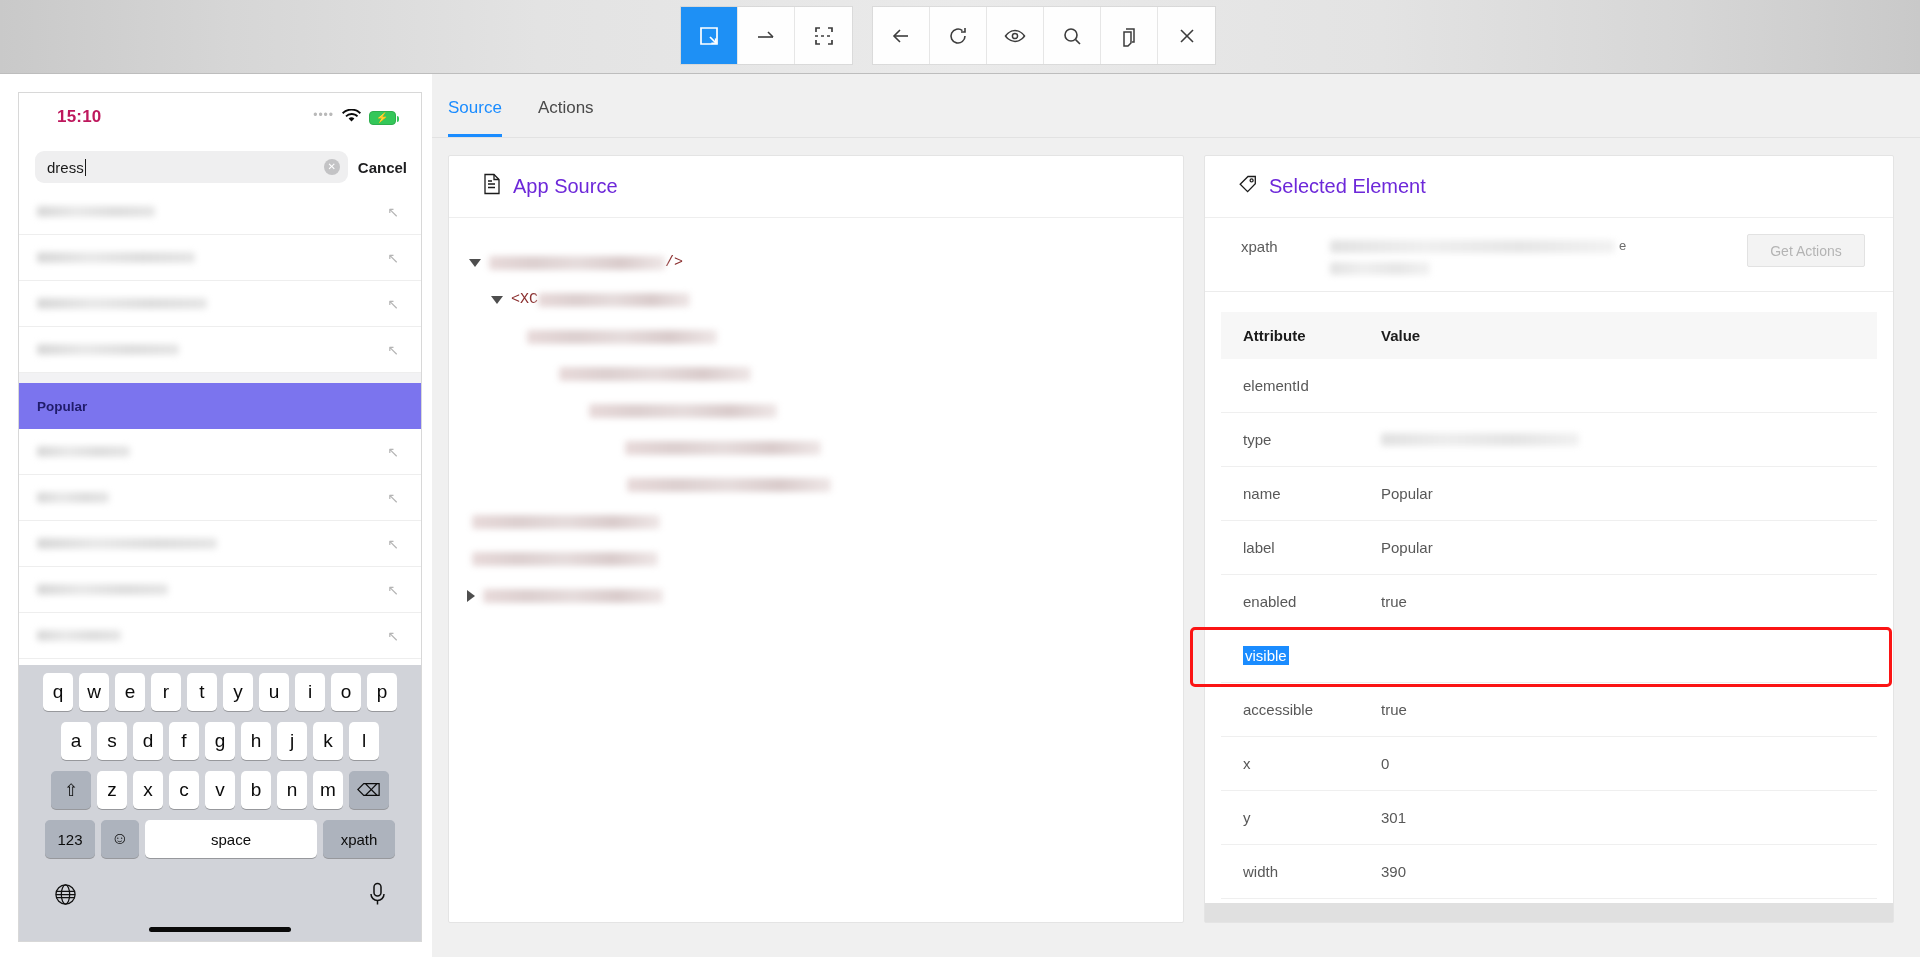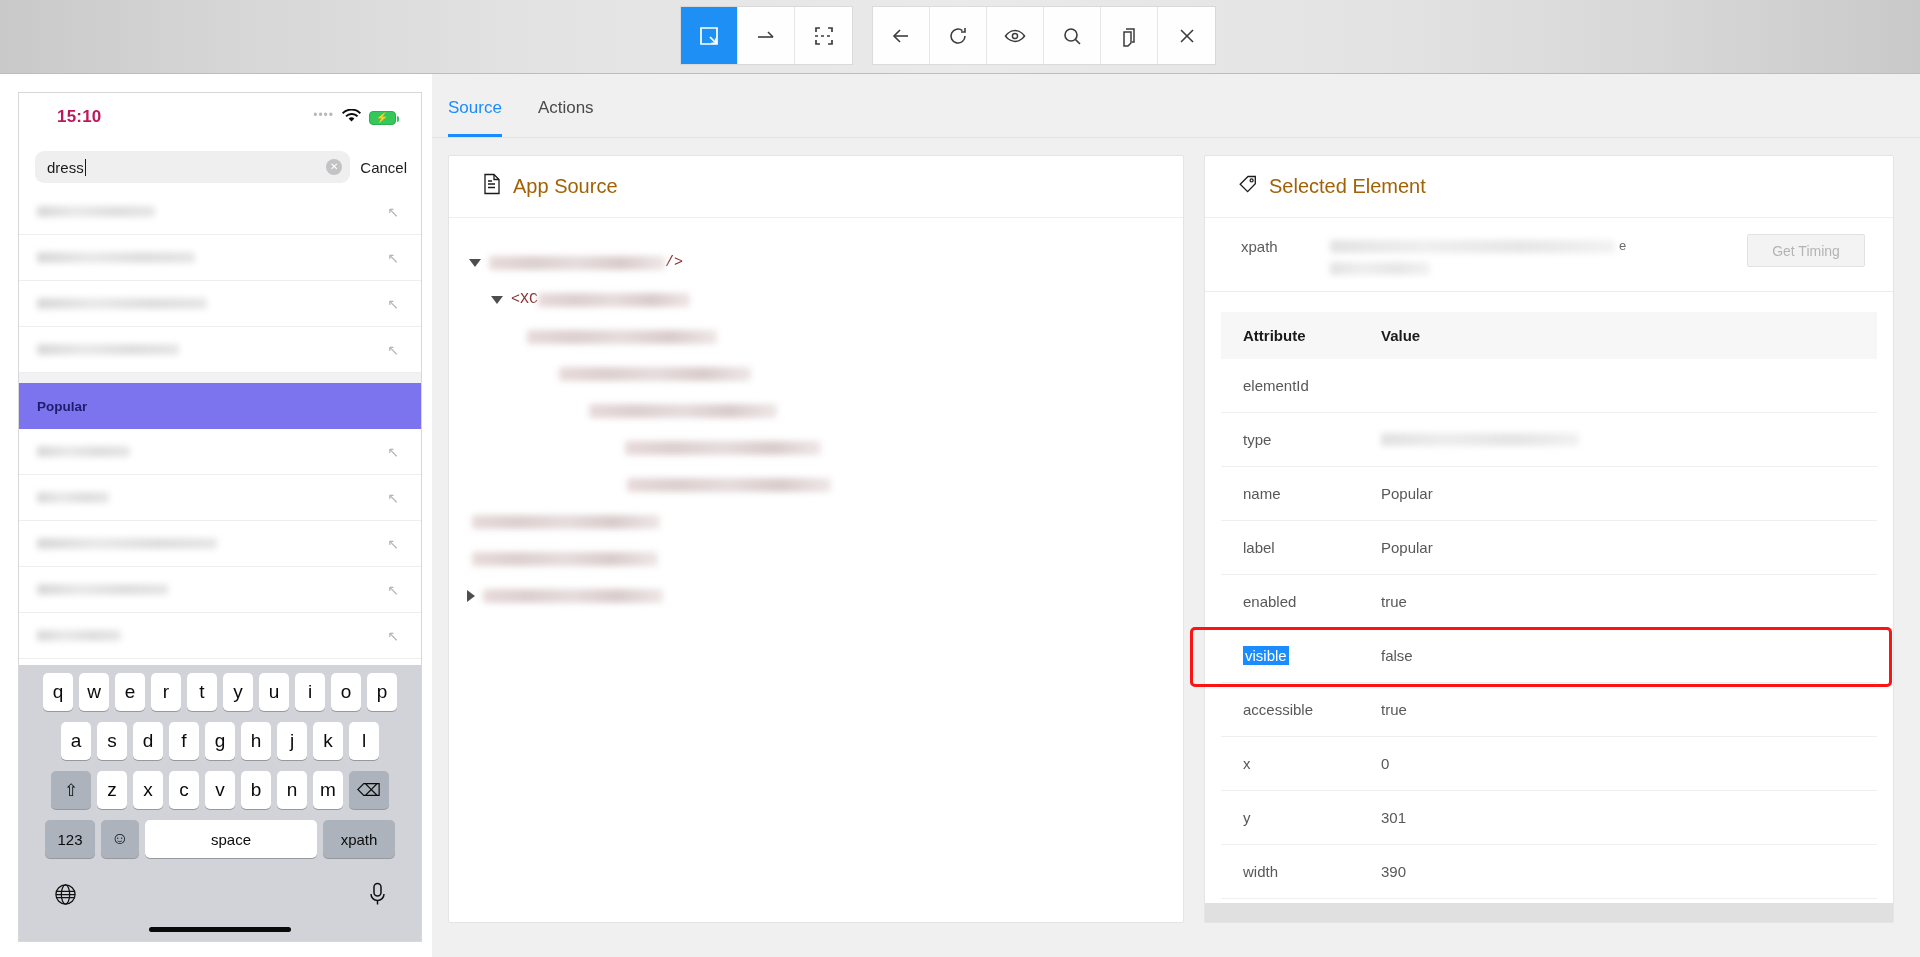--- a/index.html
+++ b/index.html
@@ -82,21 +82,21 @@
   .caret {
     width: 1.6px; height: 17px; background: #1a1a1a;
     margin-left: 1px;
   }
   .clear-x {
     margin-left: auto; width: 16px; height: 16px; border-radius: 50%;
     background: #c3c3c5; color: #fff; font-size: 10px;
     display: flex; align-items: center; justify-content: center;
     line-height: 1;
   }
-  .cancel-btn { font-size: 15px; color: #1d1d1f; padding-right:2px; }
+  .cancel-btn { font-size: 15px; color: #1d1d1f; padding-right:2px;font-weight:bold; }
 
   .result-list { position: relative; background: #fff; }
   .result-row {
     height: 46px; border-bottom: 1px solid #eeeeee;
     display: flex; align-items: center; padding: 0 14px 0 18px;
     position: relative;
   }
   .blur-bar {
     height: 11px; border-radius: 3px;
     background: linear-gradient(to right, #d7d7d7, #e9e9e9, #dedede, #e6e6e6);
@@ -161,21 +161,21 @@
 
   .panes { display: flex; gap: 20px; padding: 17px 22px 0 16px; }
   .pane {
     background: #ffffff; border: 1px solid #e4e4e4; border-radius: 2px;
   }
   .pane-source { width: 736px; height: 768px; }
   .pane-selected { width: 690px; height: 768px; position: relative; }
   .pane-head {
     height: 62px; display: flex; align-items: center; gap: 11px;
     padding-left: 33px; border-bottom: 1px solid #eeeeee;
-    font-size: 20px; color: #a16207;
+    font-size: 20px; color: #6d28d9;
   }
 
   
   .tree { padding: 26px 0 0 0; position: relative; }
   .tree-line {
     display: flex; align-items: center; height: 37px; position: relative;
   }
   .caret-tri {
     width: 0; height: 0; border-left: 6px solid transparent;
     border-right: 6px solid transparent; border-top: 8px solid #4e4e4e;
@@ -563,21 +563,21 @@
 
       <div class="xpath-row">
         <div class="xpath-key">xpath</div>
         <div style="display:flex;flex-direction:column;gap:7px;">
           <div style="display:flex;align-items:center;">
             <div class="xpath-blur"></div>
             <span class="xpath-e">e</span>
           </div>
           <div class="xpath-blur" style="width:100px;"></div>
         </div>
-        <div class="get-timing">Get Timing</div>
+        <div class="get-timing">Get Actions</div>
       </div>
 
       <div class="attr-table">
         <div class="attr-head">
           <div class="c-attr">Attribute</div>
           <div class="c-val">Value</div>
         </div>
         <div id="attr-rows">
             <div class="attr-row first">
               <div class="c-attr">elementId</div>
@@ -596,21 +596,20 @@
             <div class="attr-row">
               <div class="c-attr">label</div>
               <div class="c-val">Popular</div>
             </div>
             <div class="attr-row">
               <div class="c-attr">enabled</div>
               <div class="c-val">true</div>
             </div>
             <div class="attr-row">
               <div class="c-attr"><span class="sel-hl">visible</span></div>
-              <div class="c-val">false</div>
             </div>
             <div class="attr-row">
               <div class="c-attr">accessible</div>
               <div class="c-val">true</div>
             </div>
             <div class="attr-row">
               <div class="c-attr">x</div>
               <div class="c-val">0</div>
             </div>
             <div class="attr-row">

